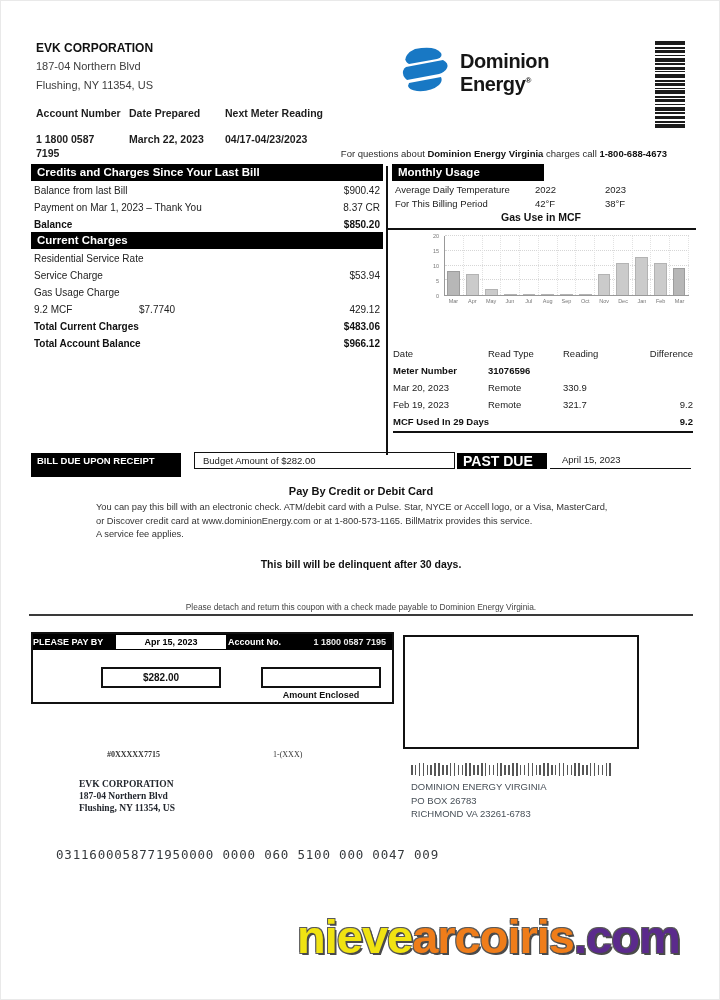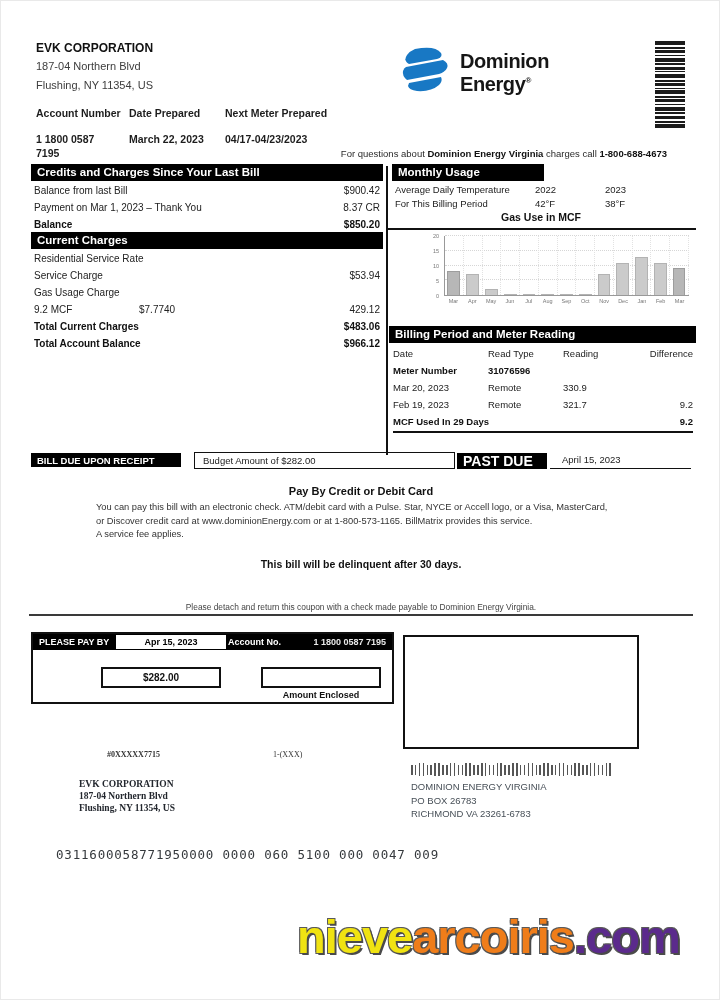--- a/index.html
+++ b/index.html
@@ -60,36 +60,36 @@
   .chart-xlab { flex:1; text-align:center; font-size:5.5px; color:#777; }
 
   
   .bill-table { position:absolute; left:392px; top:344px; width:300px; font-size:9.5px; color:#222; border-bottom:2px solid #111; padding-bottom:1px; }
   .bt-row { display:grid; grid-template-columns:95px 75px 72px 1fr; height:17px; line-height:17px; }
   .bt-row .dif { text-align:right; }
   .bt-row.bold { font-weight:bold; color:#111; }
   .bt-total { display:grid; grid-template-columns:1fr auto; height:17px; line-height:17px; font-weight:bold; color:#111; }
 
   
-  .due-black-1 { left:30px; top:452px; width:150px; font-size:9.5px; height:14px; line-height:16px; }
+  .due-black-1 { left:30px; top:452px; width:150px; font-size:9.5px; height:24px; line-height:16px; }
   .budget-box { position:absolute; left:193px; top:451px; width:261px; height:17px; border:1px solid #111; font-size:9.5px; line-height:15px; padding-left:8px; color:#222; }
   .due-black-2 { left:456px; top:452px; width:90px; font-size:14px; height:16px; line-height:16px; }
   .pastdue-date { position:absolute; left:549px; top:451px; width:141px; height:17px; border-bottom:1.5px solid #111; font-size:9.5px; line-height:15px; padding-left:12px; color:#222; }
 
   
   .pay-title { position:absolute; left:0; top:484px; width:720px; text-align:center; font-weight:bold; font-size:11px; color:#111; }
   .pay-para { position:absolute; left:95px; top:500px; width:535px; font-size:9.3px; line-height:13.5px; color:#333; }
   .delinquent { position:absolute; left:0; top:557px; width:720px; text-align:center; font-weight:bold; font-size:10.5px; color:#111; }
   .detach-note { position:absolute; left:0; top:601px; width:720px; text-align:center; font-size:8.4px; color:#444; }
   .detach-line { position:absolute; left:28px; top:613px; width:664px; height:2px; background:#3a3a3a; }
 
   
   .coupon-left { position:absolute; left:30px; top:631px; width:363px; height:72px; border:2px solid #111; }
   .coupon-bar { display:flex; height:16px; background:#000; color:#fff; font-size:9px; font-weight:bold; line-height:16px; }
-  .coupon-bar .seg1 { padding-left:6px; width:82px; }
+  .coupon-bar .seg1 { width:82px; }
   .coupon-date-box { width:112px; background:#fff; color:#000; border:1px solid #000; text-align:center; line-height:14px; }
   .coupon-bar .seg3 { padding-left:1px; }
   .coupon-bar .seg4 { margin-left:auto; padding-right:6px; color:#e9e9e9; }
   .amount-box { position:absolute; left:68px; top:33px; width:120px; height:21px; border:2px solid #111; text-align:center; font-weight:bold; font-size:10px; line-height:18px; color:#111; }
   .enclosed-box { position:absolute; left:228px; top:33px; width:120px; height:21px; border:2px solid #111; background:#fff; }
   .enclosed-label { position:absolute; left:228px; top:56px; width:120px; text-align:center; font-weight:bold; font-size:9px; color:#111; }
   .coupon-right { position:absolute; left:402px; top:634px; width:236px; height:114px; border:2px solid #111; background:#fff; }
 
   .ref-left { position:absolute; left:106px; top:749px; font-family:"Liberation Serif", serif; font-weight:bold; font-size:8px; color:#333; }
   .ref-right { position:absolute; left:272px; top:749px; font-family:"Liberation Serif", serif; font-size:8px; color:#333; }
@@ -159,21 +159,21 @@
     <div class="acct-col" style="left:0;">
       <div class="lab">Account Number</div>
       <div class="val">1 1800 0587</div>
       <div class="val">7195</div>
     </div>
     <div class="acct-col" style="left:93px;">
       <div class="lab">Date Prepared</div>
       <div class="val">March 22, 2023</div>
     </div>
     <div class="acct-col" style="left:189px;">
-      <div class="lab">Next Meter Prepared</div>
+      <div class="lab">Next Meter Reading</div>
       <div class="val">04/17-04/23/2023</div>
     </div>
   </div>
 
   <div class="questions-line"><span>For questions about </span><b>Dominion Energy Virginia</b><span> charges call </span><b>1-800-688-4673</b></div>
 
   <div class="black-bar" style="left:30px; top:163px; width:352px;">Credits and Charges Since Your Last Bill</div>
   <div class="rows" style="left:33px; top:181px; width:346px;">
     <div class="row">
       <span class="lab">Balance from last Bill</span>
@@ -300,21 +300,20 @@
         <div class="chart-xlab">Sep</div>
         <div class="chart-xlab">Oct</div>
         <div class="chart-xlab">Nov</div>
         <div class="chart-xlab">Dec</div>
         <div class="chart-xlab">Jan</div>
         <div class="chart-xlab">Feb</div>
         <div class="chart-xlab">Mar</div>
       </div>
   </div>
 
-  <div class="black-bar" style="left:388px; top:325px; width:307px;">Billing Period and Meter Reading</div>
   <div class="bill-table">
     <div class="bt-row">
       <span>Date</span>
       <span>Read Type</span>
       <span>Reading</span>
       <span class="dif">Difference</span>
     </div>
     <div class="bt-row bold">
       <span>Meter Number</span>
       <span>31076596</span>

